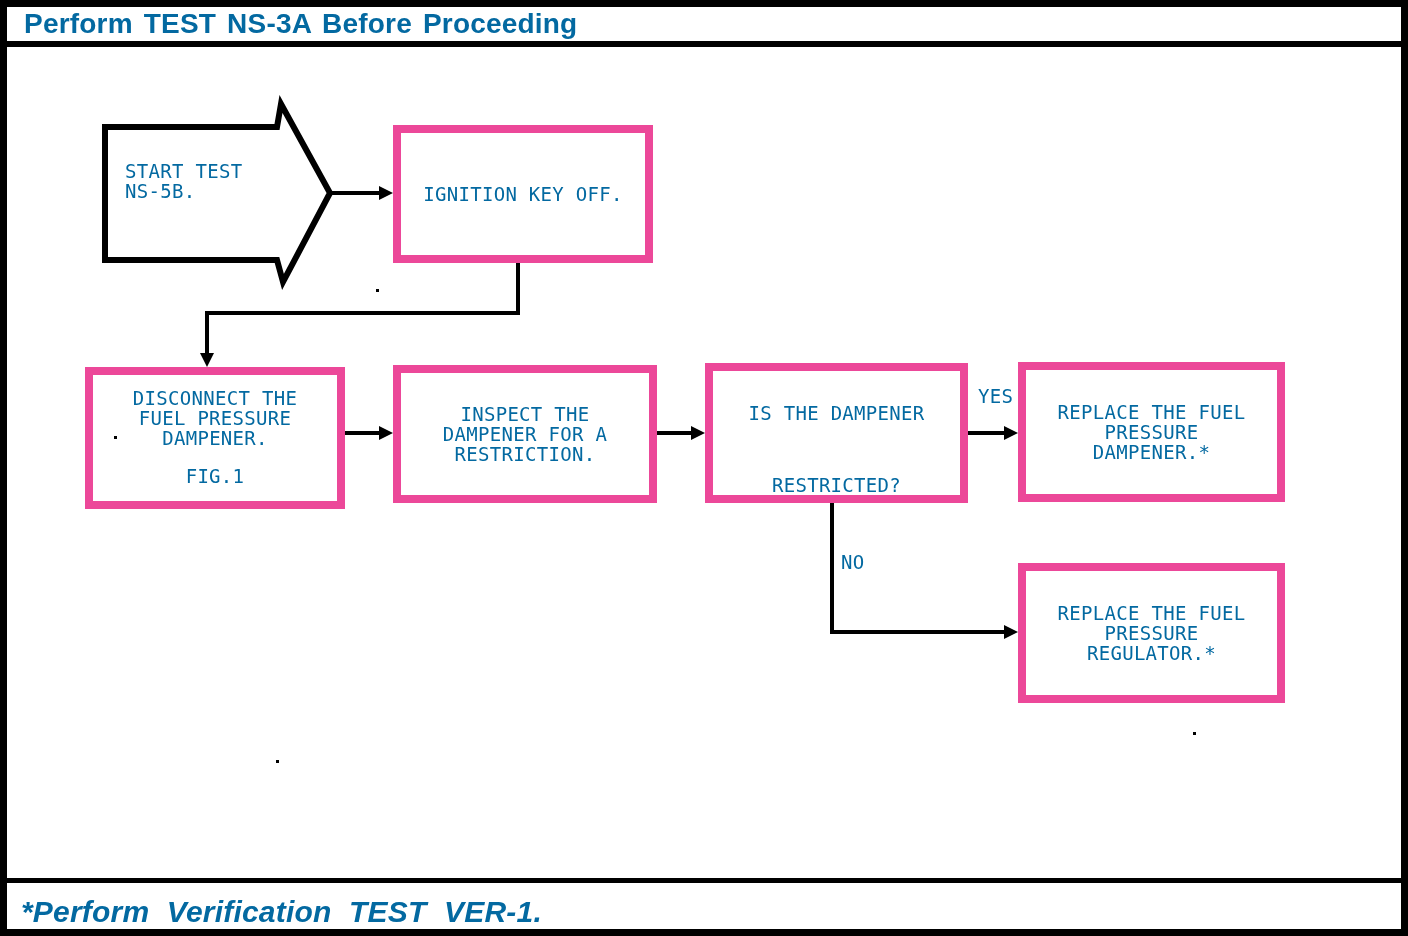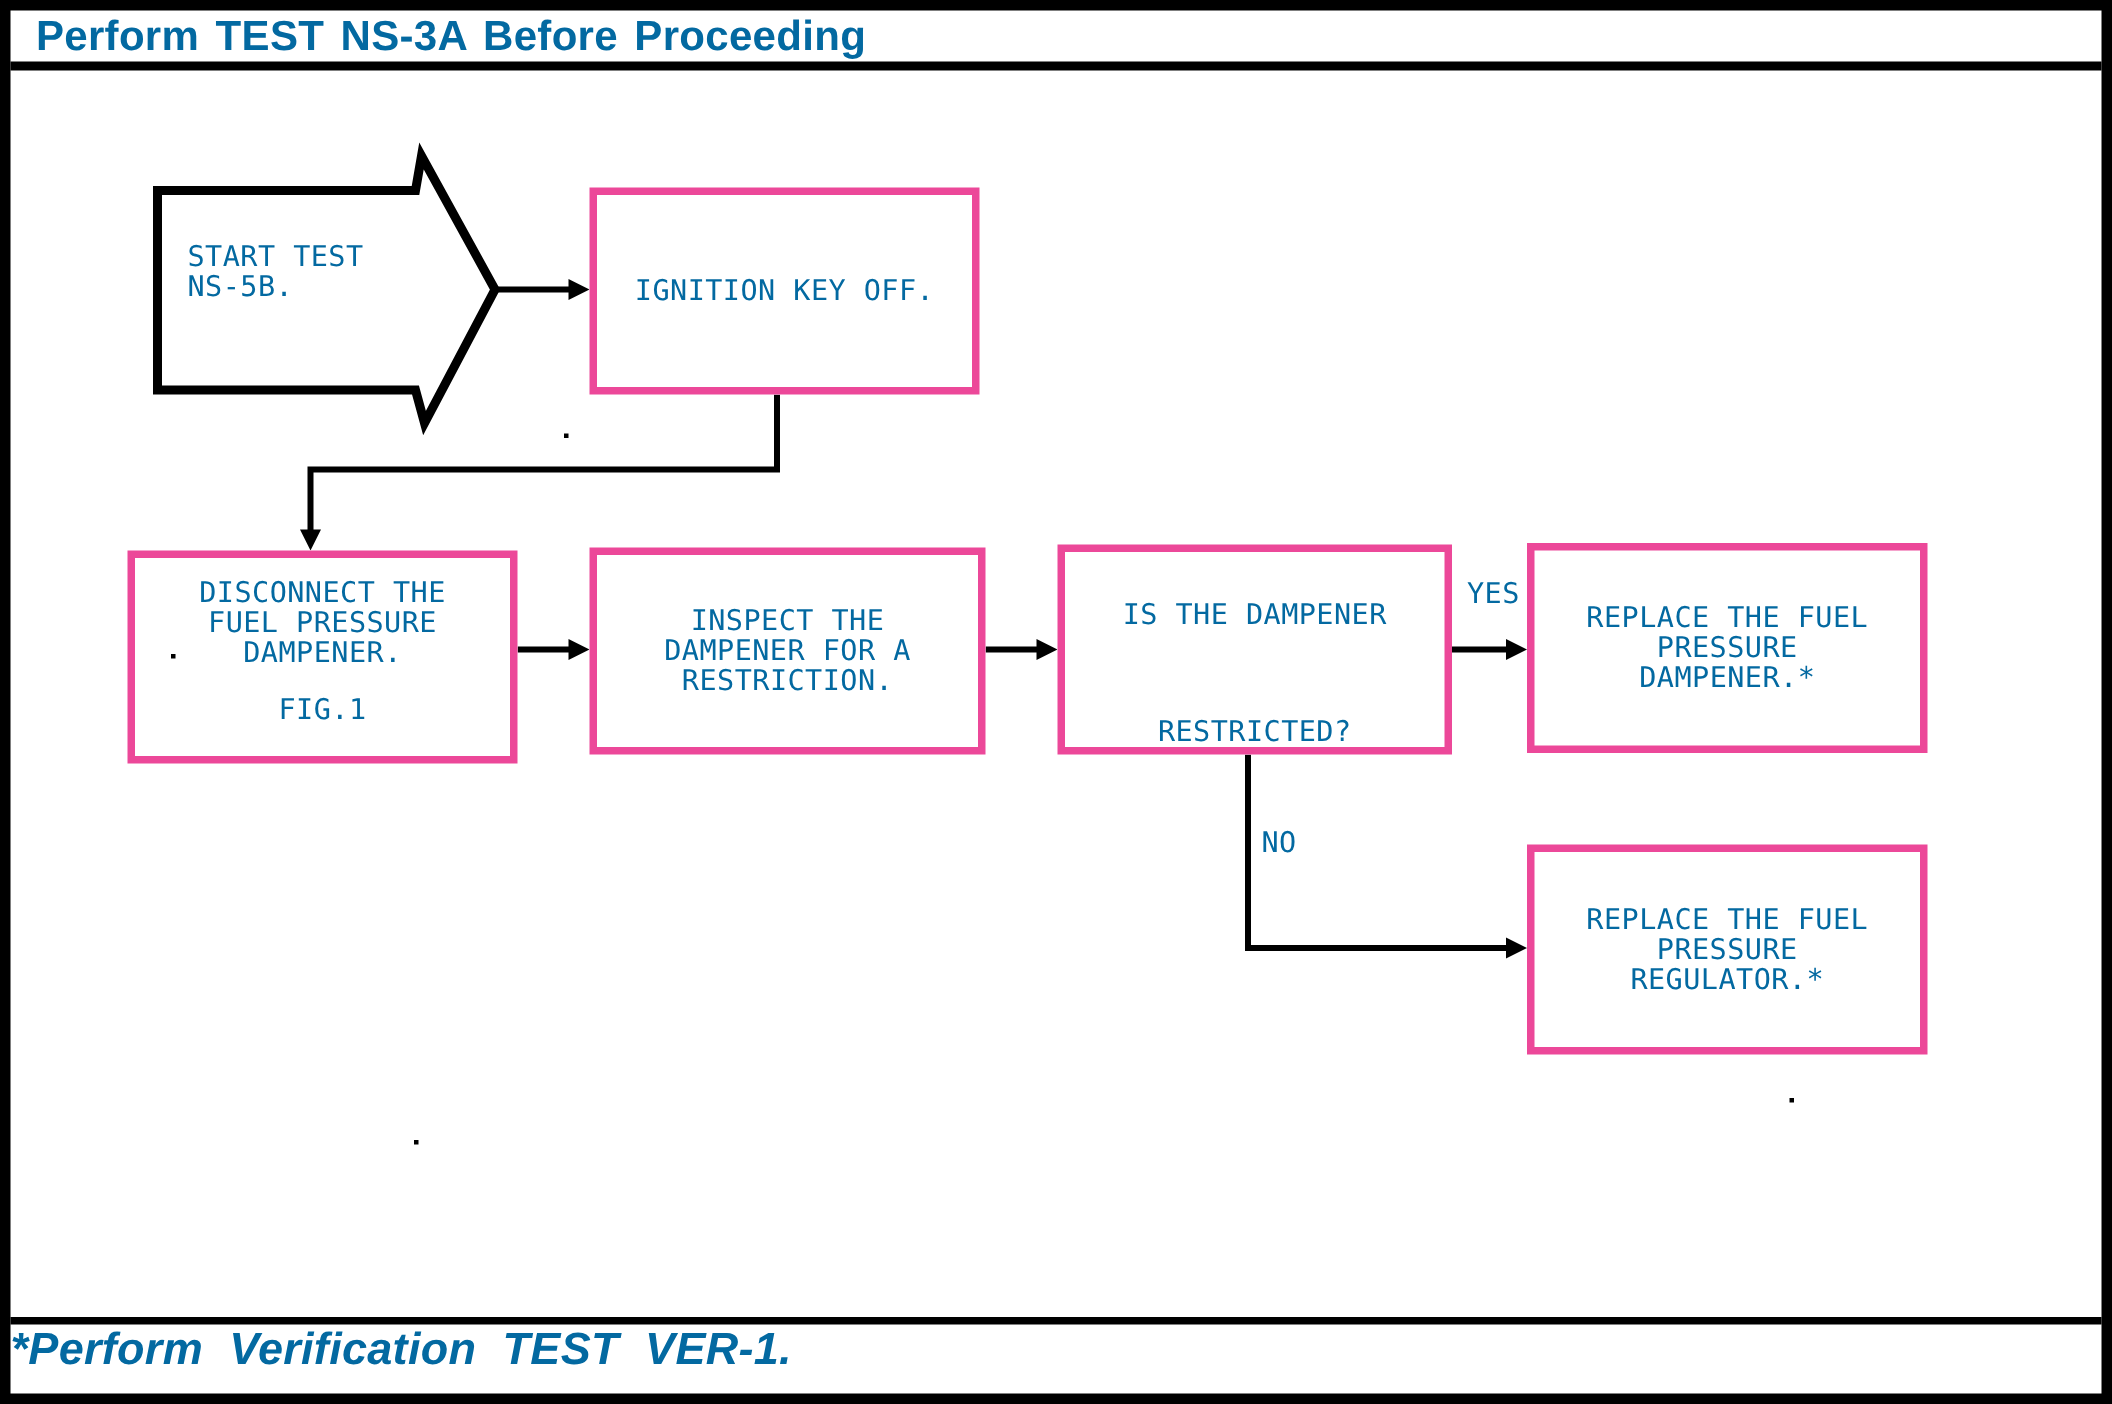--- a/index.html
+++ b/index.html
@@ -10,28 +10,29 @@
   .frame{position:absolute;inset:0;border:7px solid #000;pointer-events:none;}
   .header{
     position:absolute;left:7px;top:7px;right:7px;height:34px;
     border-bottom:6px solid #000;display:flex;align-items:center;
     padding-left:17px;box-sizing:content-box;
     font-family:"Liberation Sans",sans-serif;font-weight:bold;font-size:28px;
     letter-spacing:0.2px;word-spacing:3px;white-space:nowrap;
   }
   .footer{
     position:absolute;left:7px;right:7px;bottom:7px;height:46px;
-    border-top:5px solid #000;display:flex;align-items:flex-start;
+    border-top:5px solid #000;display:flex;align-items:flex-end;
+    padding-left:14px;
     font-family:"Liberation Sans",sans-serif;font-weight:bold;font-style:italic;
     font-size:30px;letter-spacing:0.2px;word-spacing:9px;white-space:nowrap;
   }
   .chart{position:absolute;inset:0;}
   .connectors{position:absolute;left:0;top:0;width:1408px;height:936px;}
   .box{
-    position:absolute;box-sizing:border-box;border:5px solid #ec4899;background:#fff;
+    position:absolute;box-sizing:border-box;border:8px solid #ec4899;background:#fff;
     display:flex;flex-direction:column;align-items:center;text-align:center;
     font-size:19px;line-height:20px;letter-spacing:0.3px;white-space:nowrap;
   }
   .box.center{justify-content:center;}
   .startText{
     position:absolute;left:125px;top:161px;width:175px;
     font-size:19px;line-height:20px;letter-spacing:0.3px;white-space:nowrap;
   }
   .branchLabel{
     position:absolute;font-size:19px;line-height:20px;letter-spacing:0.3px;

